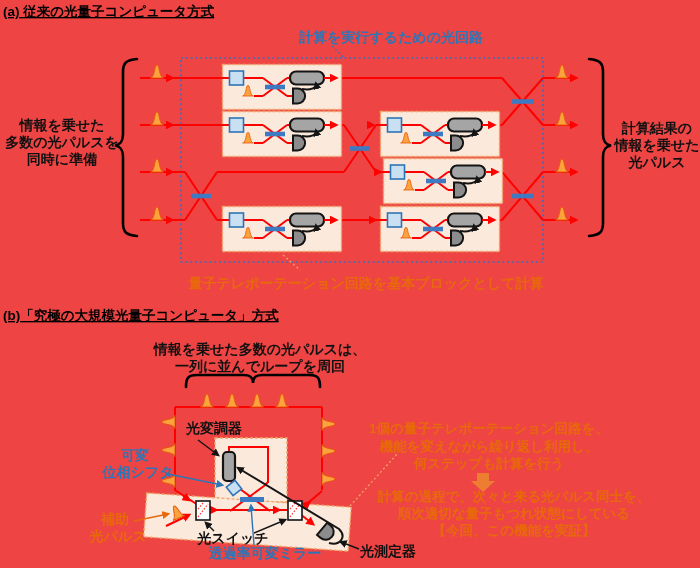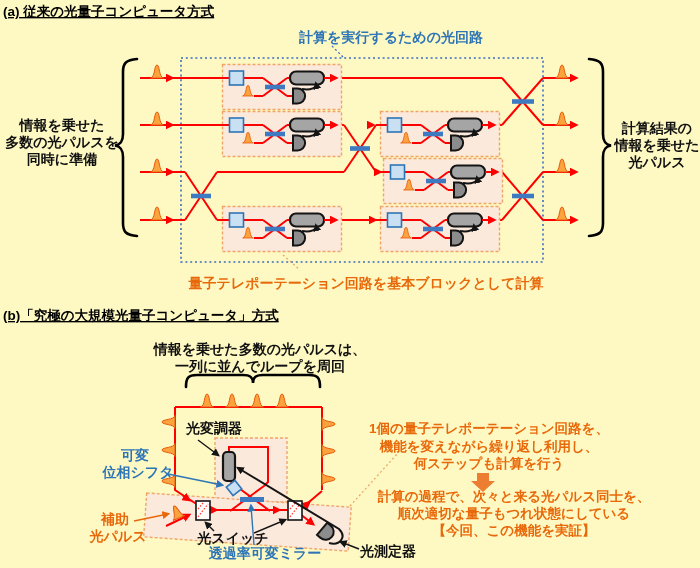--- a/index.html
+++ b/index.html
@@ -1,16 +1,16 @@
 <!DOCTYPE html>
 <html><head>
 <meta charset="utf-8">
 <style>
   html,body{margin:0;padding:0;background:#ffffff;}
-  .canvas{position:relative;width:700px;height:568px;background:#fef9c3;overflow:hidden;}
+  .canvas{position:relative;width:700px;height:568px;background:#ef4444;overflow:hidden;}
   svg text{font-family:"Liberation Sans","DejaVu Sans",sans-serif;font-weight:700;}
   .t-title{font-size:13.5px;fill:#000;text-decoration:underline;}
   .t14{font-size:14px;}
   .t13{font-size:13.5px;}
   .blue{fill:#2E75B6;}
   .orange{fill:#E8690B;}
   .blk-txt{fill:#111;}
   .rl{stroke:#FF0000;stroke-width:2;fill:none;}
   .blk{fill:#FBE9DC;stroke:#F0A568;stroke-width:1.4;stroke-dasharray:3 2;}
   .bluebox{fill:none;stroke:#3B6DBF;stroke-width:1.6;stroke-dasharray:2 2.8;}

